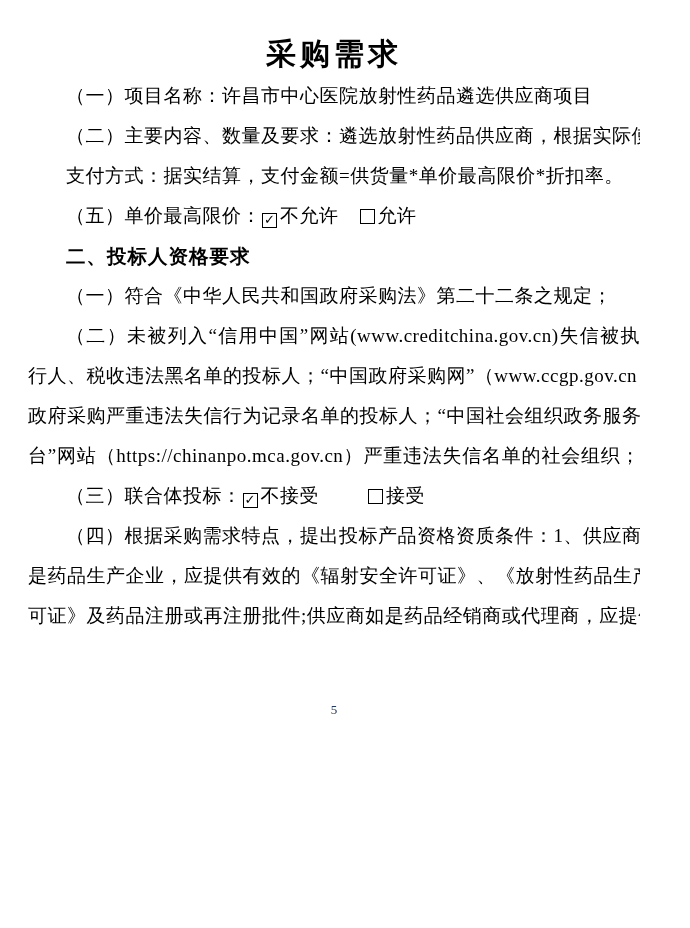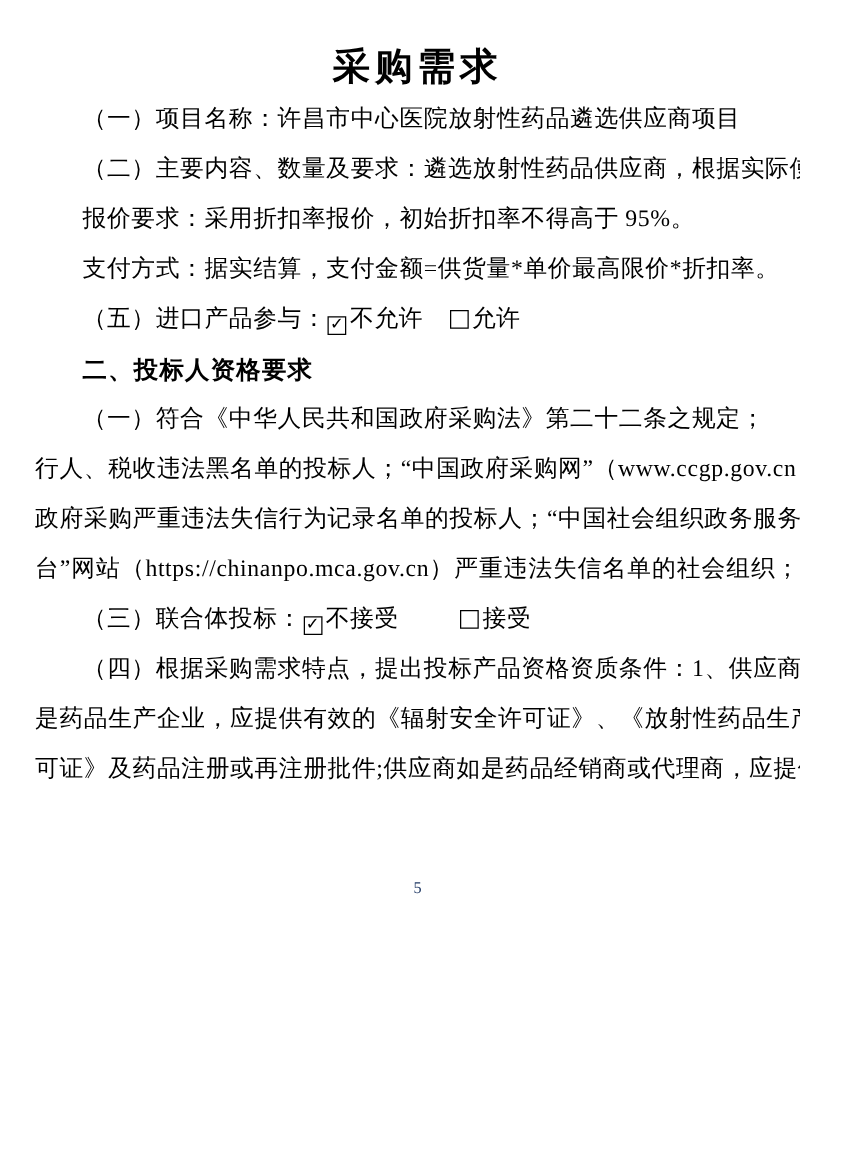--- a/index.html
+++ b/index.html
@@ -91,33 +91,33 @@
     <div class="doc-title">采购需求</div>
 
     <div class="lines">
 
 
       <div class="line ind">（一）项目名称：许昌市中心医院放射性药品遴选供应商项目</div>
 
       <div class="line ind just">（二）主要内容、数量及要求：遴选放射性药品供应商，根据实际使用</div>
 
 
-      <div class="line ind">报价要求：采用折扣率报价，初始折扣率不得高于 95%。</div>
 
       <div class="line ind">支付方式：据实结算，支付金额=供货量*单价最高限价*折扣率。</div>
 
 
       <div class="line ind">
-        <span>（五）进口产品参与：</span><span class="cb">✓</span><span>不允许</span><span class="gap-sm"></span><span class="cb"></span><span>允许</span>
+        <span>（五）单价最高限价：</span><span class="cb">✓</span><span>不允许</span><span class="gap-sm"></span><span class="cb"></span><span>允许</span>
       </div>
 
       <div class="line head ind">二、投标人资格要求</div>
 
       <div class="line ind">（一）符合《中华人民共和国政府采购法》第二十二条之规定；</div>
 
+      <div class="line ind just">（二）未被列入“信用中国”网站(www.creditchina.gov.cn)失信被执</div>
       <div class="line just">行人、税收违法黑名单的投标人；“中国政府采购网”（www.ccgp.gov.cn）</div>
       <div class="line just">政府采购严重违法失信行为记录名单的投标人；“中国社会组织政务服务平</div>
       <div class="line just">台”网站（https://chinanpo.mca.gov.cn）严重违法失信名单的社会组织；</div>
 
       <div class="line ind">
         <span>（三）联合体投标：</span><span class="cb">✓</span><span>不接受</span><span class="gap-lg"></span><span class="cb"></span><span>接受</span>
       </div>
 
       <div class="line ind just">（四）根据采购需求特点，提出投标产品资格资质条件：1、供应商如</div>
       <div class="line just">是药品生产企业，应提供有效的《辐射安全许可证》、《放射性药品生产许</div>

